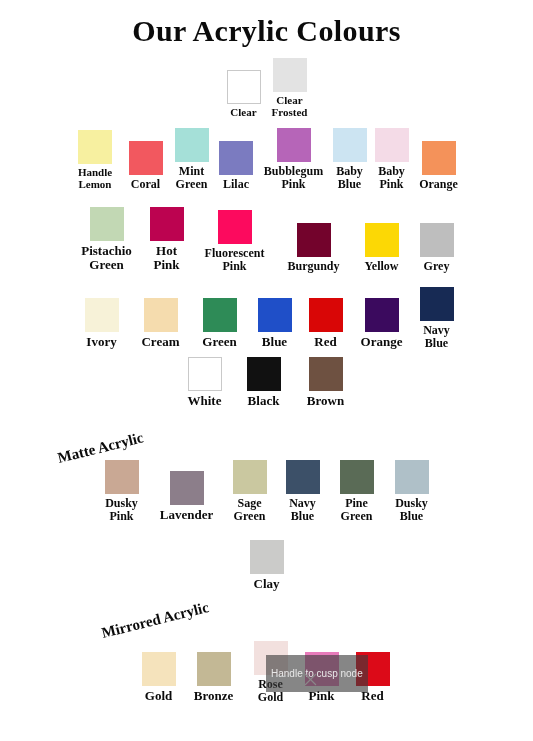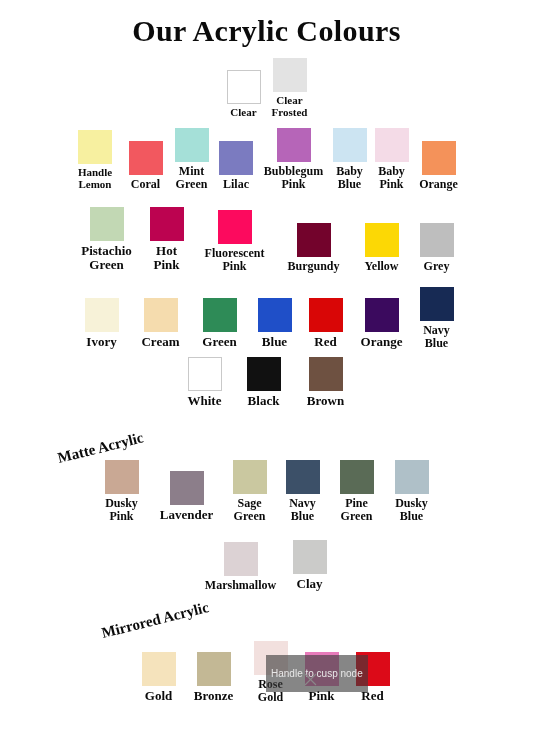--- a/index.html
+++ b/index.html
@@ -274,24 +274,20 @@
 Green</span>
   </div>
   <div class="swatch-cell" style="width:56px;">
     <span class="swatch" style="background:#AFC0C8"></span>
     <span class="swatch-label lbl-md">Dusky
 Blue</span>
   </div>
 </div>
 
 <div class="row" id="row-matte-2">
-  <div class="swatch-cell" style="width:86px;">
-    <span class="swatch" style="background:#DCD2D4"></span>
-    <span class="swatch-label lbl-md">Marshmallow</span>
-  </div>
   <div class="swatch-cell" style="width:52px;">
     <span class="swatch" style="background:#CBCBC9"></span>
     <span class="swatch-label lbl-lg">Clay</span>
   </div>
 </div>
 
 <div class="section-heading" id="mirrored-heading">Mirrored Acrylic</div>
 
 <div class="row" id="row-mirrored">
   <div class="swatch-cell" style="width:48px;">

